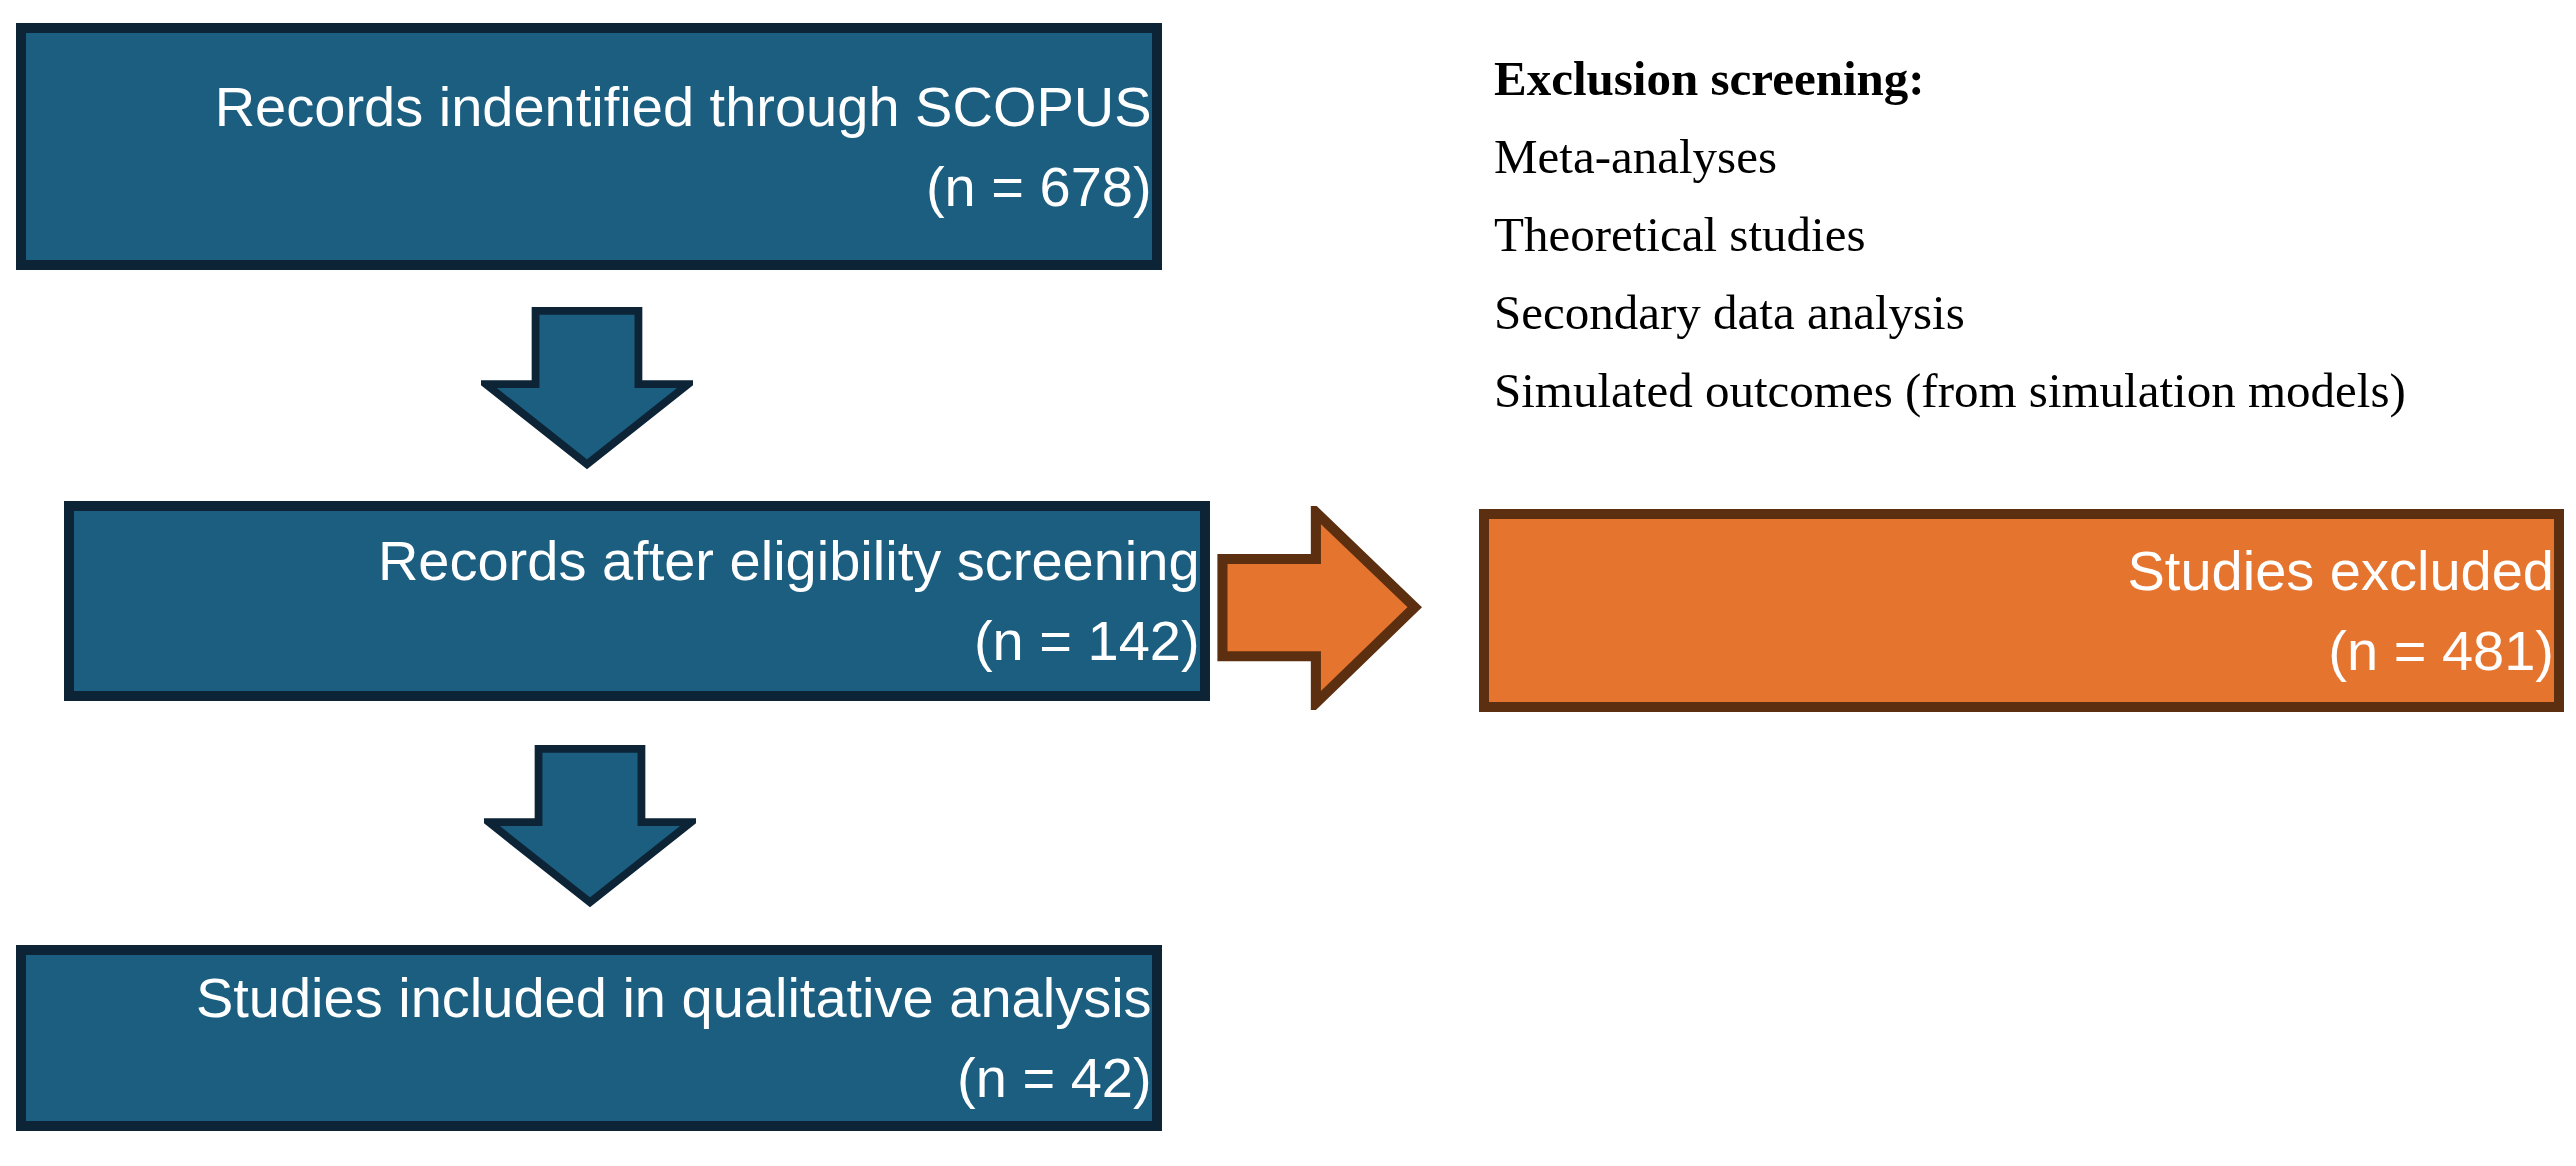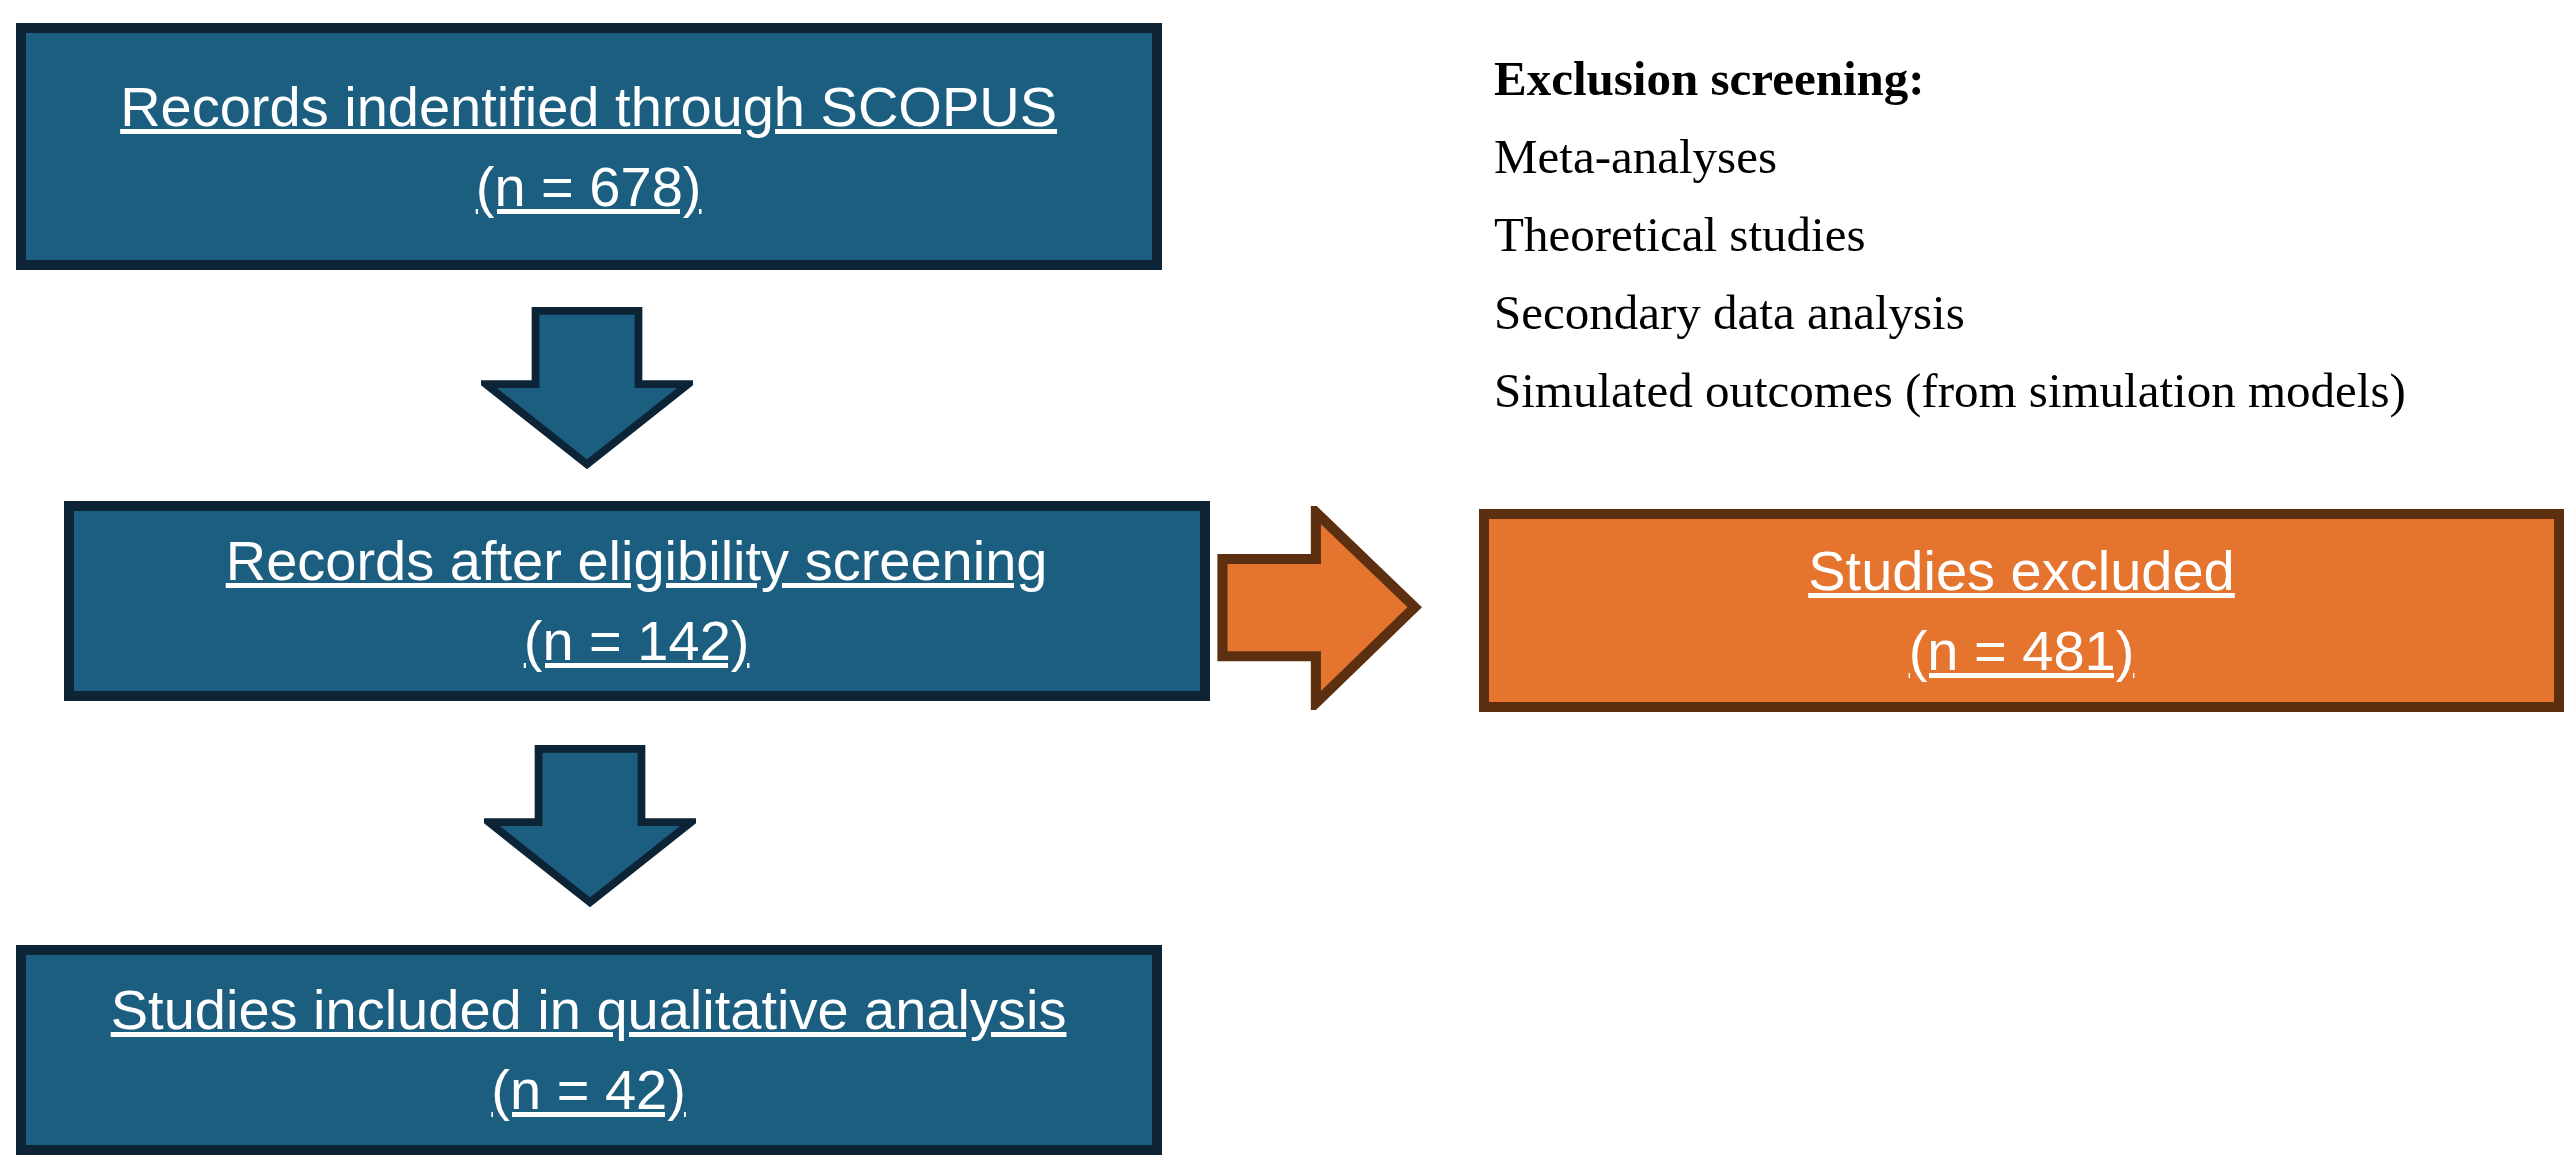--- a/index.html
+++ b/index.html
@@ -20,33 +20,32 @@
     overflow: hidden;
   }
   .box {
     position: absolute;
     box-sizing: border-box;
     border: 10px solid var(--box-border);
     background: var(--box-fill);
     display: flex;
     flex-direction: column;
     justify-content: center;
-    align-items: center;
+    align-items: flex-end;
     text-align: center;
     color: var(--box-text);
     font: 400 56px/80px "Liberation Sans", sans-serif;
-    text-decoration: underline;
   }
   .box.orange {
     border-color: var(--excluded-border);
     background: var(--excluded-fill);
   }
   #box-identified { left: 15.6px;   top: 23.4px;   width: 1146px; height: 247px; }
   #box-screening  { left: 15.6px;   top: 501px;  width: 1146px; height: 200px; margin-left: 48px; }
-  #box-qualitative{ left: 15.6px;   top: 945px; width: 1146px; height: 210px; }
+  #box-qualitative{ left: 15.6px;   top: 945px; width: 1146px; height: 186px; }
   #box-excluded   { left: 1479px; top: 509px;  width: 1085px; height: 203px; }
 
   .arrow { position: absolute; }
   #down-arrow-1 { left: 481px;  top: 306px; width: 212px; height: 164px; }
   #down-arrow-2 { left: 484px;  top: 744px; width: 212px; height: 164px; }
   #right-arrow  { left: 1216px; top: 506px; width: 206px; height: 204px; }
 
   .arrow polygon.blue-arrow {
     fill: var(--box-fill);
     stroke: var(--box-border);

